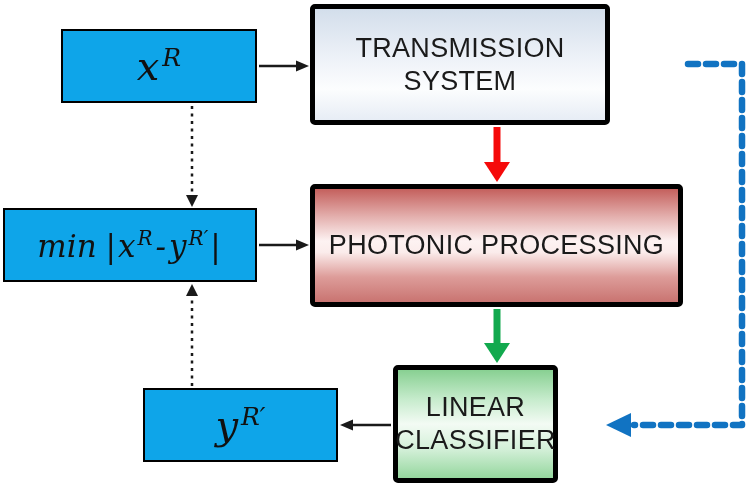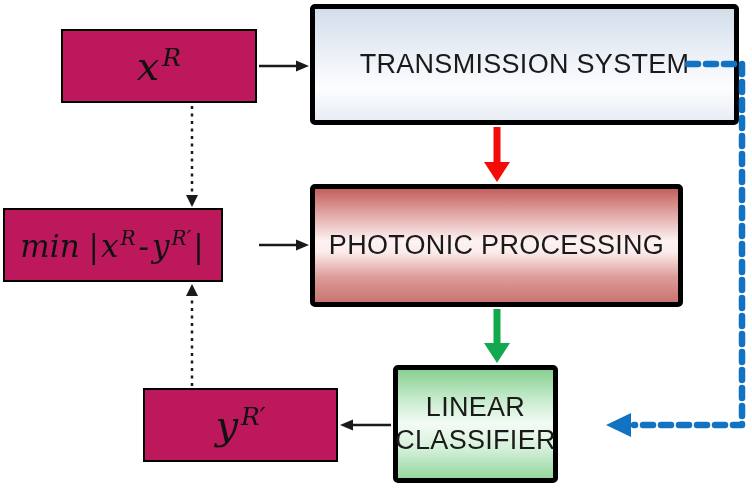--- a/index.html
+++ b/index.html
@@ -15,42 +15,42 @@
     background: #ffffff;
     overflow: hidden;
   }
   .box {
     position: absolute;
     box-sizing: border-box;
     display: flex;
     align-items: center;
     justify-content: center;
     text-align: center;
-    background: #be185d;
+    background: #0ea5e9;
   }
   .box.thin {
     border: 2px solid #000000;
   }
   .box.thick {
     border: 5px solid #000000;
     border-radius: 5px;
   }
   .box-label {
     font-family: "Liberation Sans", sans-serif;
     font-size: 27px;
     letter-spacing: 0.3px;
     line-height: 33px;
     color: #1a1a1a;
     padding: 0 6px;
   }
   
   #box-x          { left: 61px;  top: 29px;  width: 196px; height: 74px; }
-  #box-ts         { left: 310px; top: 4px;   width: 429px; height: 121px;
+  #box-ts         { left: 310px; top: 4px;   width: 300px; height: 121px;
                     background: linear-gradient(180deg, #d3deeb 0%, #eef2f8 45%, #fcfdfe 72%, #e7edf5 100%); }
-  #box-min        { left: 3px;   top: 208px; width: 220px; height: 74px; }
+  #box-min        { left: 3px;   top: 208px; width: 254px; height: 74px; }
   #box-pp         { left: 310px; top: 184px; width: 373px; height: 123px;
                     background: linear-gradient(180deg, #c4605d 0%, #e3aeac 24%, #fdf2f2 46%, #fbeceb 56%, #dd9c99 78%, #c97471 100%); }
   #box-y          { left: 143px; top: 388px; width: 195px; height: 74px; }
   #box-lc         { left: 393px; top: 365px; width: 165px; height: 118px;
                     background: linear-gradient(180deg, #88d092 0%, #c8ecce 28%, #f3fbf4 50%, #d2efd7 74%, #95d79e 100%); }
   
   .math {
     font-family: "DejaVu Serif", serif;
     font-style: italic;
     color: #111111;

